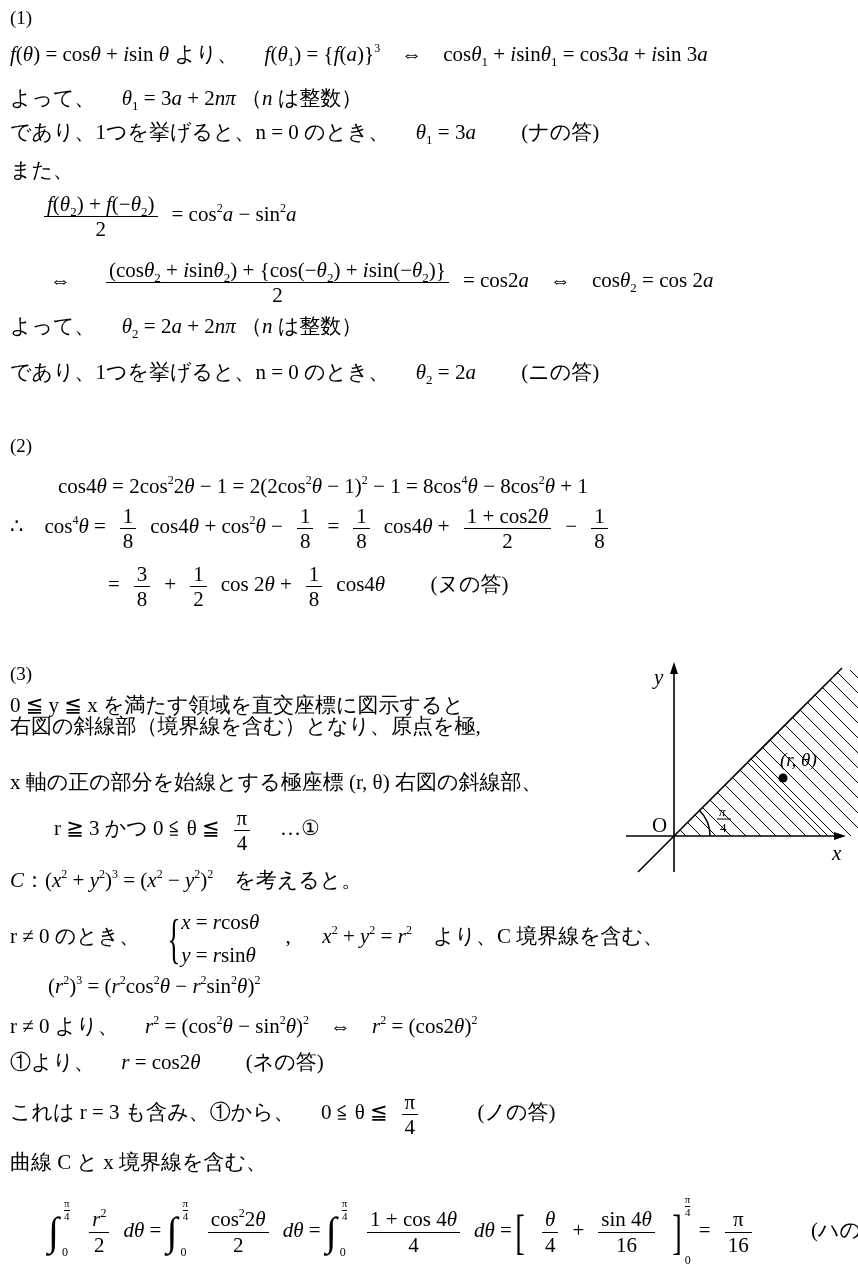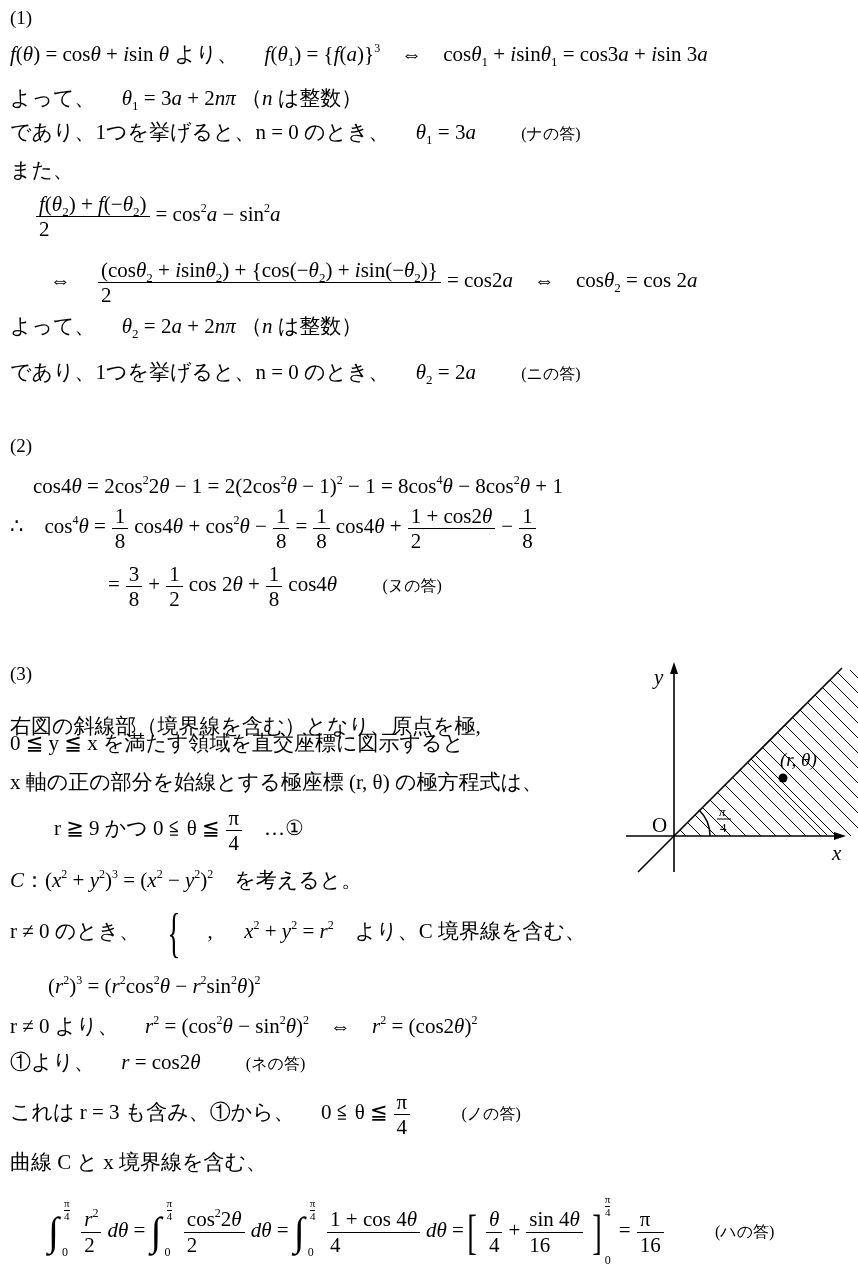--- a/index.html
+++ b/index.html
@@ -5,24 +5,24 @@
   html, body { margin: 0; padding: 0; background: #ffffff; }
   body {
     width: 858px; height: 1268px; position: relative; overflow: hidden;
     font-family: "Liberation Serif", "DejaVu Serif", serif;
     color: #000; font-size: 21px;
   }
   .line { position: absolute; left: 10px; white-space: nowrap; line-height: 1; }
   i, .it { font-style: italic; }
   sup { font-size: 12px; vertical-align: 9px; line-height: 0; }
   sub { font-size: 13px; vertical-align: -5px; line-height: 0; }
-  .frac { display: inline-block; vertical-align: middle; text-align: left; margin: 0 6px; }
+  .frac { display: inline-block; vertical-align: middle; text-align: center; margin: 0 14px; }
   .frac > span { display: block; padding: 0 3px; line-height: 1.15; }
   .frac > span.num { border-bottom: 1.3px solid #000; }
-  .ans { font-size: 16px; margin-left: 40px; }
+  .ans { font-size: 21px; margin-left: 40px; }
   .sec { font-size: 19px; }
   .brace { display: inline-block; vertical-align: middle; font-size: 54px; line-height: 1; transform: scaleX(0.5); margin-right: -6px; }
   .sys { display: inline-block; vertical-align: middle; line-height: 1.55; }
   .intg { display: inline-block; vertical-align: middle; position: relative; font-size: 40px; line-height: 1; width: 22px; }
   .intg .up { position: absolute; left: 16px; top: -14px; font-size: 11px; text-align:center; }
   .intg .up span { display:block; line-height:1.05; }
   .intg .up span.n { border-bottom: 1px solid #000; }
   .intg .lo { position: absolute; left: 14px; bottom: -6px; font-size: 12px; }
   .bracket { display: inline-block; vertical-align: middle; font-size: 48px; line-height: 1; transform: scaleX(0.6); }
   .blim { display: inline-block; vertical-align: middle; position: relative; width: 14px; height: 60px; }
@@ -86,51 +86,51 @@
 </div>
 
 <div class="line" style="top:362px">
   <span>であり、1つを挙げると、n = 0 のとき、</span>&nbsp;&nbsp;&nbsp;&nbsp;
   <span><i>θ</i><sub>2</sub> = 2<i>a</i></span>
   <span class="ans">(ニの答)</span>
 </div>
 
 <div class="line sec" style="top:436px">(2)</div>
 
-<div class="line" style="top:476px; left:33px">
+<div class="line" style="top:476px; left:58px">
   cos4<i>θ</i> = 2cos<sup>2</sup>2<i>θ</i> − 1 = 2(2cos<sup>2</sup><i>θ</i> − 1)<sup>2</sup> − 1 = 8cos<sup>4</sup><i>θ</i> − 8cos<sup>2</sup><i>θ</i> + 1
 </div>
 
 <div class="line" style="top:504px">
   <span>∴</span>&nbsp;&nbsp;&nbsp;
   cos<sup>4</sup><i>θ</i> =<span class="frac"><span class="num">1</span><span>8</span></span>cos4<i>θ</i> + cos<sup>2</sup><i>θ</i> −<span class="frac"><span class="num">1</span><span>8</span></span>=<span class="frac"><span class="num">1</span><span>8</span></span>cos4<i>θ</i> +<span class="frac"><span class="num">1 + cos2<i>θ</i></span><span>2</span></span>−<span class="frac"><span class="num">1</span><span>8</span></span>
 </div>
 
 <div class="line" style="top:562px; left:108px">
   <span>=</span><span class="frac"><span class="num">3</span><span>8</span></span>+<span class="frac"><span class="num">1</span><span>2</span></span>cos 2<i>θ</i> +<span class="frac"><span class="num">1</span><span>8</span></span>cos4<i>θ</i>
   <span class="ans">(ヌの答)</span>
 </div>
 
 <div class="line sec" style="top:664px">(3)</div>
-<div class="line" style="top:733px">0 ≦ y ≦ x を満たす領域を直交座標に図示すると</div>
+<div class="line" style="top:695px">0 ≦ y ≦ x を満たす領域を直交座標に図示すると</div>
 <div class="line" style="top:716px">右図の斜線部（境界線を含む）となり、原点を極,</div>
-<div class="line" style="top:772px">x 軸の正の部分を始線とする極座標 (r, θ) の極方程式は、</div>
+<div class="line" style="top:772px">x 軸の正の部分を始線とする極座標 (r, θ) 右図の斜線部、</div>
 
 <div class="line" style="top:806px; left:54px">
-  <span>r ≧ 9 かつ 0 ≦ θ ≦</span><span class="frac"><span class="num">π</span><span>4</span></span>&nbsp;&nbsp;&nbsp;<span>…①</span>
+  <span>r ≧ 3 かつ 0 ≦ θ ≦</span><span class="frac"><span class="num">π</span><span>4</span></span>&nbsp;&nbsp;&nbsp;<span>…①</span>
 </div>
 
 <div class="line" style="top:870px">
   <i>C</i>：(<i>x</i><sup>2</sup> + <i>y</i><sup>2</sup>)<sup>3</sup> = (<i>x</i><sup>2</sup> − <i>y</i><sup>2</sup>)<sup>2</sup>&nbsp;&nbsp;&nbsp;
   <span>を考えると。</span>
 </div>
 
 <div class="line" style="top:906px">
   <span>r ≠ 0 のとき、</span>&nbsp;&nbsp;&nbsp;
-  <span class="brace">{</span>
+  <span class="brace">{</span><span class="sys"><span style="display:block"><i>x</i> = <i>r</i>cos<i>θ</i></span><span style="display:block"><i>y</i> = <i>r</i>sin<i>θ</i></span></span>
   &nbsp;&nbsp;&nbsp;&nbsp;<span>,</span>&nbsp;&nbsp;&nbsp;&nbsp;&nbsp;
   <i>x</i><sup>2</sup> + <i>y</i><sup>2</sup> = <i>r</i><sup>2</sup>&nbsp;&nbsp;&nbsp;
   <span>より、C 境界線を含む、</span>
 </div>
 
 <div class="line" style="top:976px; left:48px">
   (<i>r</i><sup>2</sup>)<sup>3</sup> = (<i>r</i><sup>2</sup>cos<sup>2</sup><i>θ</i> − <i>r</i><sup>2</sup>sin<sup>2</sup><i>θ</i>)<sup>2</sup>
 </div>
 
 <div class="line" style="top:1016px">

